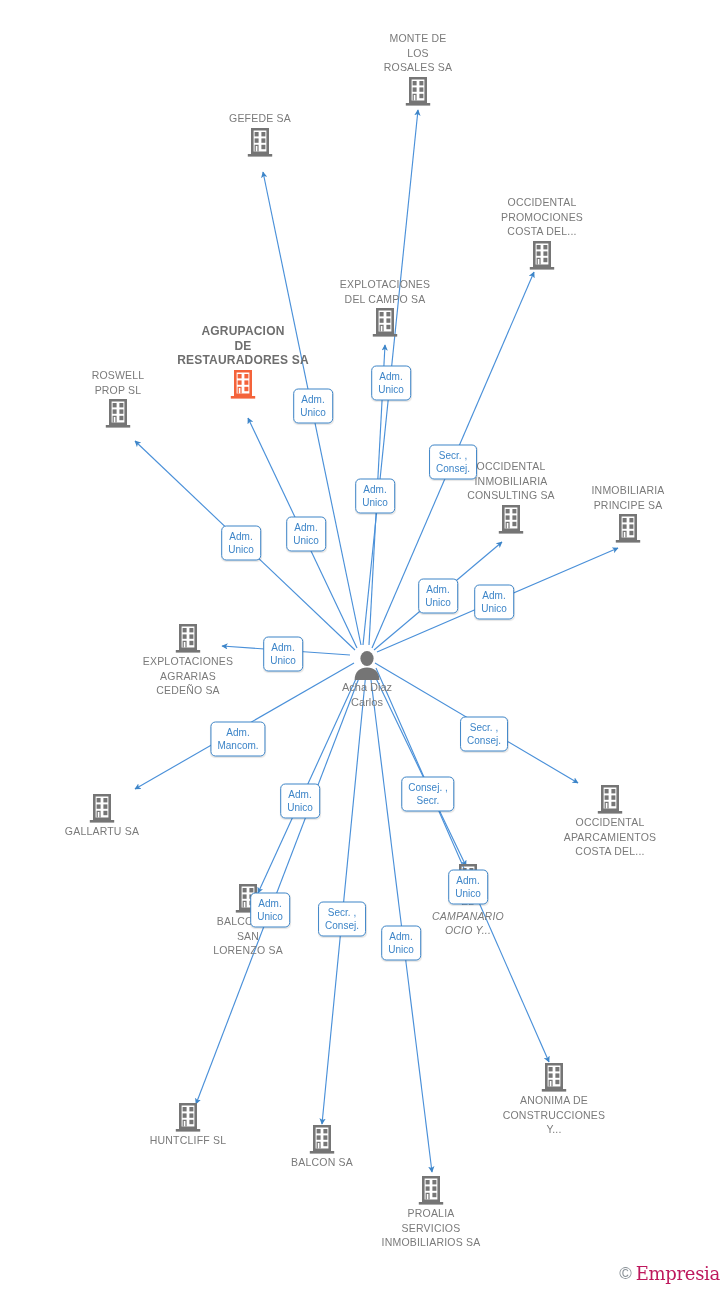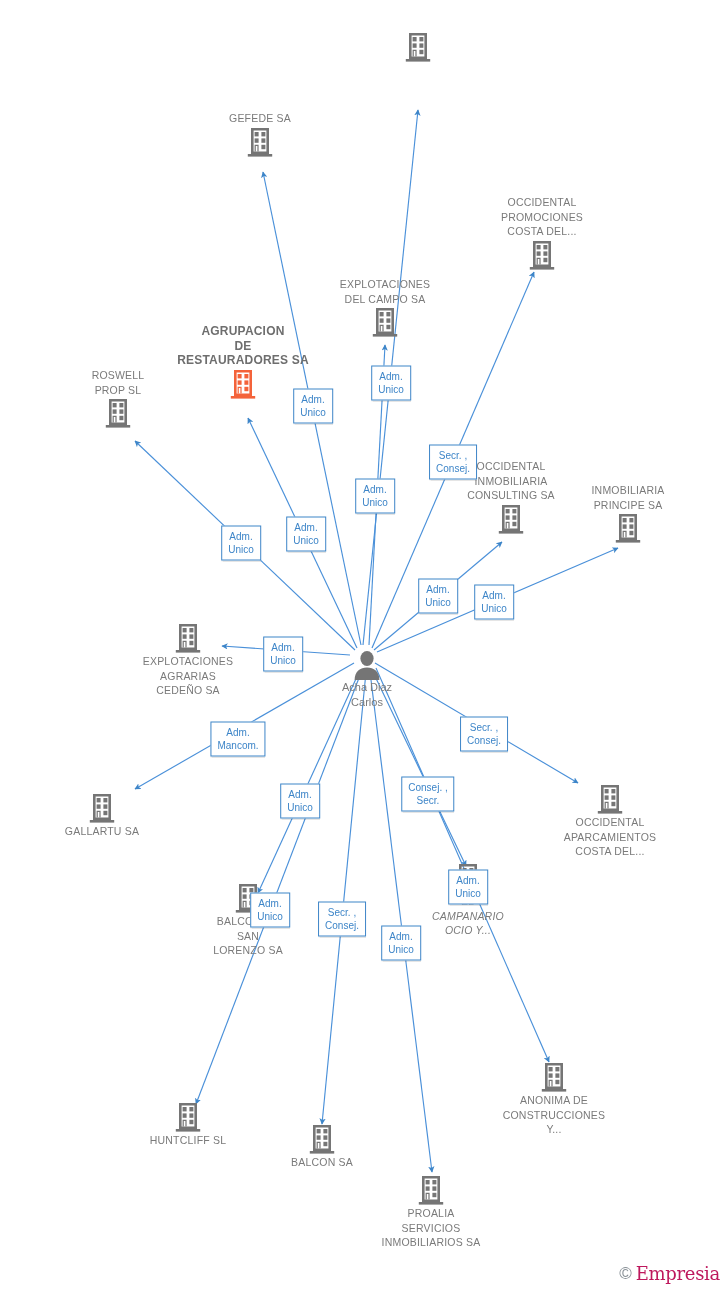--- a/index.html
+++ b/index.html
@@ -54,21 +54,21 @@
   .person-name {
     font-size: 11px;
     line-height: 14.5px;
     color: #7a7a7a;
     white-space: pre-line;
   }
   .rel {
     position: absolute;
     transform: translate(-50%, -50%);
     border: 1.4px solid #3d85c8;
-    border-radius: 0;
+    border-radius: 5px;
     background: #ffffff;
     color: #3d85c8;
     font-size: 10px;
     line-height: 13px;
     padding: 3px 6px 4px 6px;
     text-align: center;
     white-space: pre-line;
     box-shadow: 0 1px 1px rgba(0,0,0,0.10);
   }
   #watermark {
@@ -118,20 +118,23 @@
         <path d="M 372 670 L 466 866" marker-end="url(#arrow)"></path>
         <path d="M 376 668 L 549 1062" marker-end="url(#arrow)"></path>
         <path d="M 362 670 L 196 1104" marker-end="url(#arrow)"></path>
         <path d="M 366 672 L 322 1124" marker-end="url(#arrow)"></path>
         <path d="M 370 672 L 432 1172" marker-end="url(#arrow)"></path>
       </g>
   </svg>
 
   <div id="nodes-layer">
       <div class="node" style="left: 418px; top: 31px;">
+        <div class="caption">MONTE DE
+LOS
+ROSALES SA</div>
         <svg class="bldg" width="26" height="32" viewBox="0 0 26 32">
           <g fill="#757575">
             <path d="M4 2 H22 V28 H4 Z M6.6 4.6 V25.4 H19.4 V4.6 Z"></path>
             <rect x="7.6" y="6" width="4" height="4.4"></rect>
             <rect x="14.4" y="6" width="4" height="4.4"></rect>
             <rect x="7.6" y="12.4" width="4" height="4.4"></rect>
             <rect x="14.4" y="12.4" width="4" height="4.4"></rect>
             <rect x="14.4" y="18.8" width="4" height="4.4"></rect>
             <path d="M7.6 18.8 h4 v6.6 h-1.2 v-5.4 h-1.6 v5.4 h-1.2 z"></path>
             <rect x="0.8" y="28" width="24.4" height="2.6"></rect>

